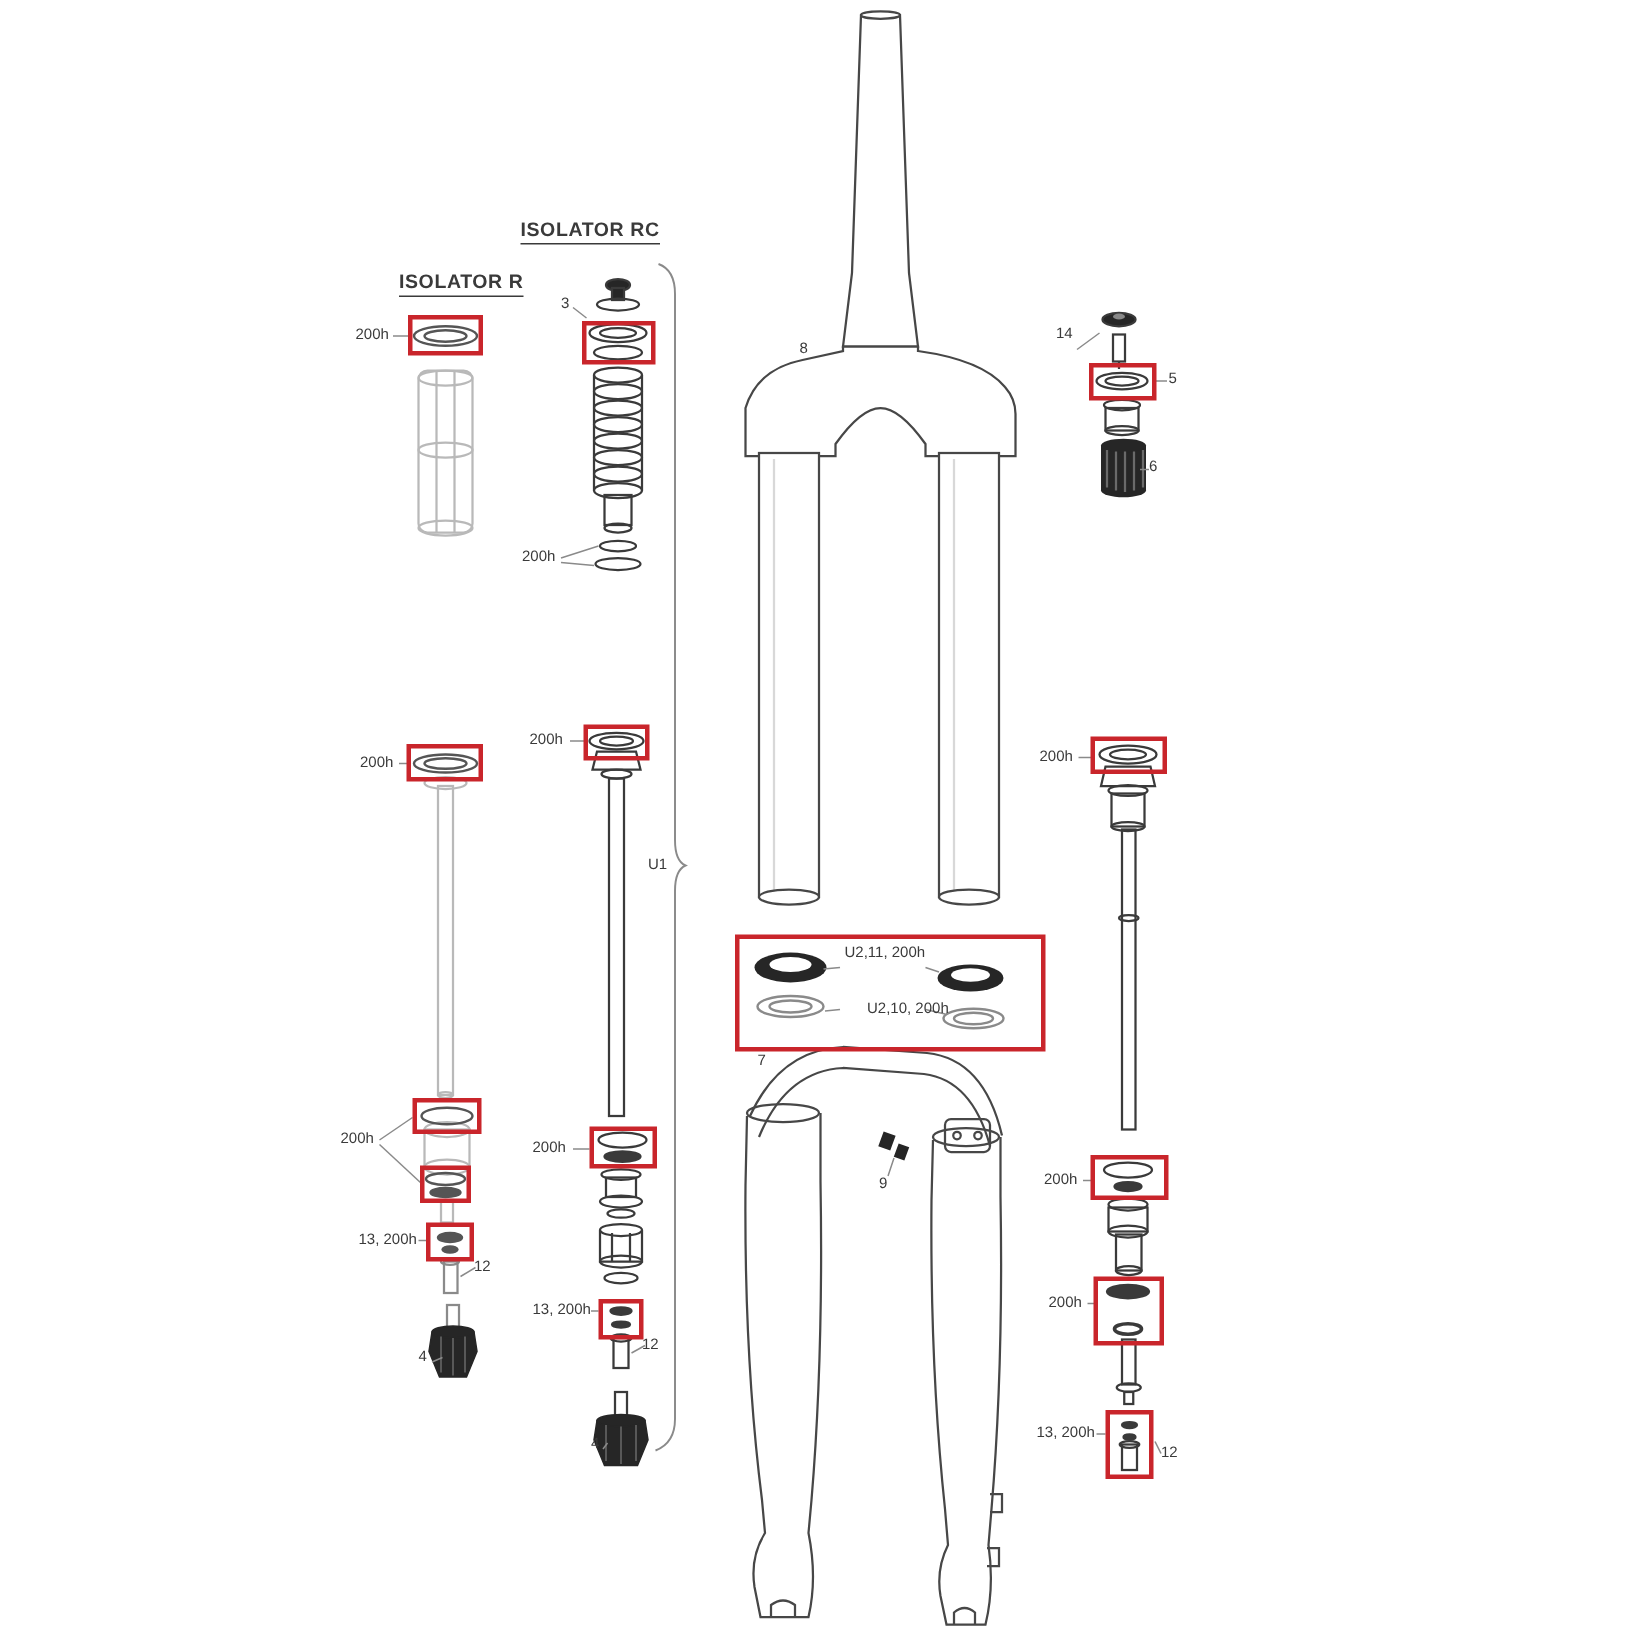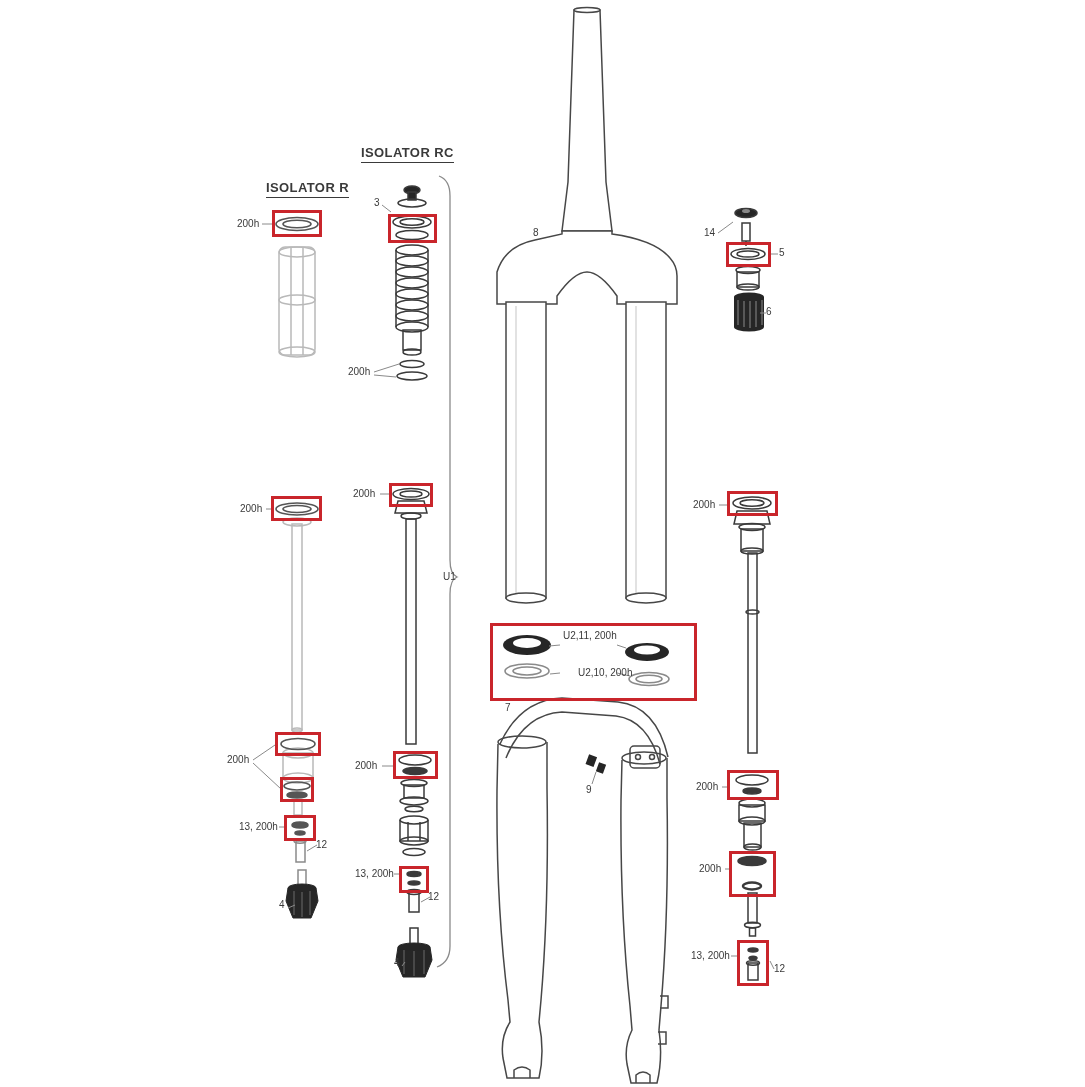--- a/index.html
+++ b/index.html
@@ -255,33 +255,33 @@
   <div class="hl" style="left:275px;top:732px;width:46px;height:24px"></div>
   <div class="hl" style="left:280px;top:777px;width:34px;height:25px"></div>
   <div class="hl" style="left:284px;top:815px;width:32px;height:26px"></div>
   <div class="hl" style="left:393px;top:751px;width:45px;height:28px"></div>
   <div class="hl" style="left:399px;top:866px;width:30px;height:27px"></div>
   <div class="hl" style="left:727px;top:770px;width:52px;height:30px"></div>
   <div class="hl" style="left:729px;top:851px;width:47px;height:46px"></div>
   <div class="hl" style="left:737px;top:940px;width:32px;height:46px"></div>
 
   <div class="hd" style="left:266px;top:180px">ISOLATOR R</div>
-  <div class="hd" style="left:361px;top:145px">ISOLATOR RC</div>
+  <div class="hd" style="left:347px;top:145px">ISOLATOR RC</div>
 
   <div class="lbl" style="left:237px;top:218px">200h</div>
   <div class="lbl" style="left:374px;top:197px">3</div>
   <div class="lbl" style="left:348px;top:366px">200h</div>
   <div class="lbl" style="left:533px;top:227px">8</div>
-  <div class="lbl" style="left:704px;top:227px">14</div>
+  <div class="lbl" style="left:704px;top:217px">14</div>
   <div class="lbl" style="left:779px;top:247px">5</div>
   <div class="lbl" style="left:766px;top:306px">6</div>
   <div class="lbl" style="left:240px;top:503px">200h</div>
   <div class="lbl" style="left:353px;top:488px">200h</div>
   <div class="lbl" style="left:693px;top:499px">200h</div>
-  <div class="lbl" style="left:443px;top:571px">U1</div>
+  <div class="lbl" style="left:432px;top:571px">U1</div>
   <div class="lbl" style="left:563px;top:630px">U2,11, 200h</div>
   <div class="lbl" style="left:578px;top:667px">U2,10, 200h</div>
   <div class="lbl" style="left:505px;top:702px">7</div>
   <div class="lbl" style="left:586px;top:784px">9</div>
   <div class="lbl" style="left:227px;top:754px">200h</div>
   <div class="lbl" style="left:355px;top:760px">200h</div>
   <div class="lbl" style="left:696px;top:781px">200h</div>
   <div class="lbl" style="left:239px;top:821px">13, 200h</div>
   <div class="lbl" style="left:316px;top:839px">12</div>
   <div class="lbl" style="left:699px;top:863px">200h</div>

